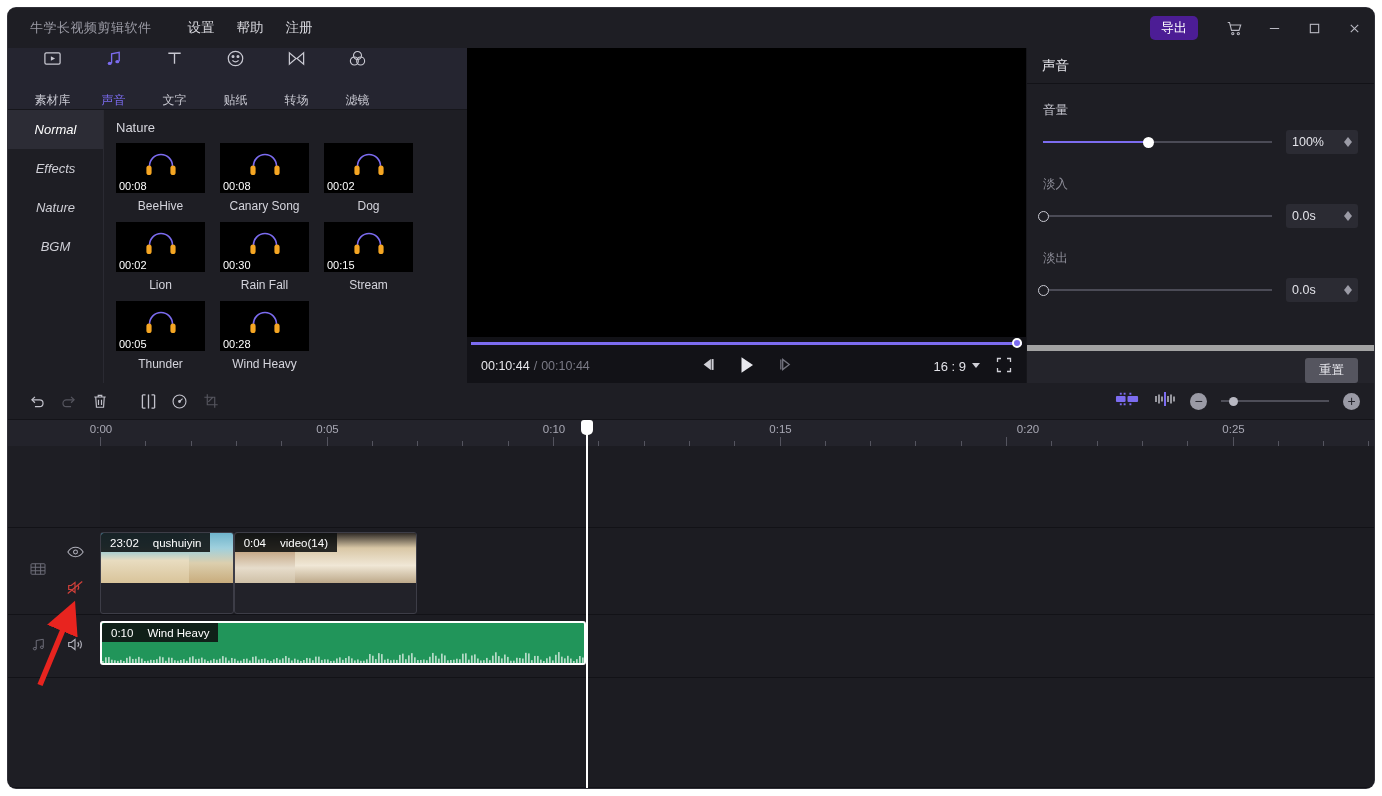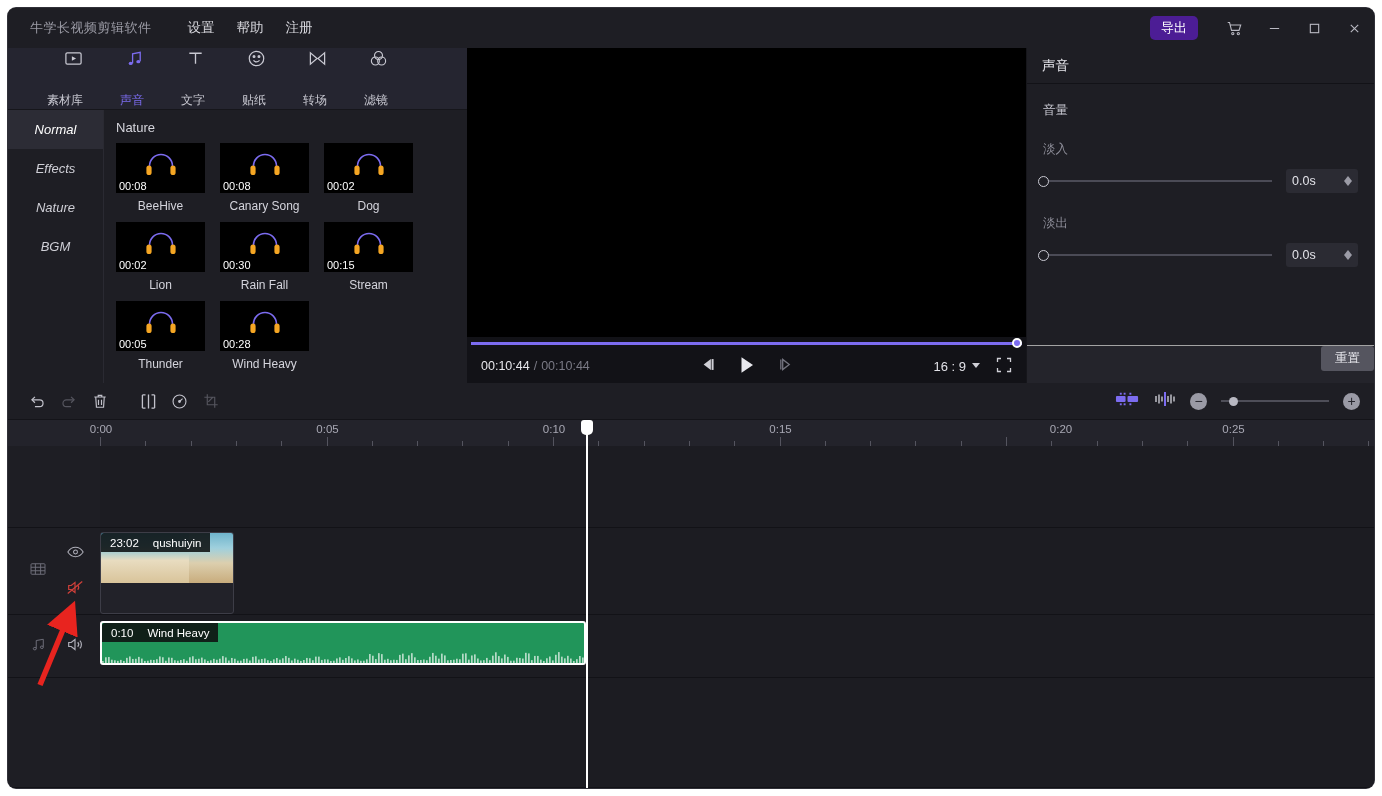--- a/index.html
+++ b/index.html
@@ -47,21 +47,21 @@
   }
 
   
   .library { width: 459px; height: 100%; background: #1e1e24; display: flex; flex-direction: column; }
   .lib-toolbar {
     height: 62px; background: #252530; display: flex; align-items: center;
     padding-left: 14px; gap: 0;
     border-bottom: 1px solid #16161b;
   }
   .lib-tool {
-    width: 61px; display: flex; flex-direction: column; align-items: flex-end; gap: 23px;
+    width: 61px; display: flex; flex-direction: column; align-items: center; gap: 23px;
     color: #c9c9d2; font-size: 12px;
   }
   .lib-tool.active { color: #7c6cf0; }
   .lib-tool .ico { height: 20px; display: flex; align-items: center; justify-content: center; }
 
   .lib-body { flex: 1; display: flex; min-height: 0; }
   .lib-cats { width: 96px; background: #1e1e24; border-right: 1px solid #2a2a32; padding-top: 0; }
   .cat {
     height: 39px; display: flex; align-items: center; justify-content: center;
     color: #cfcfd6; font-size: 13px; font-style: italic;
@@ -124,22 +124,22 @@
     background: #ffffff; margin-left: -5.5px;
   }
   .slider .knob.hollow { background: #1e1e24; border: 1.5px solid #c9c9d2; }
   .spin {
     width: 72px; height: 24px; background: #2b2b33; border-radius: 3px;
     display: flex; align-items: center; padding: 0 6px; color: #e3e3e9; font-size: 12.5px;
   }
   .spin .val { flex: 1; }
   .spin .arrows { display: flex; flex-direction: column; line-height: 6px; color: #9b9ba6; font-size: 8px; }
   .props-foot {
-    height: 38px; border-top: 1px solid #a3a3a3; display: flex; align-items: flex-start;
-    justify-content: flex-end; background: #24242b;
+    height: 38px; border-top: 6px solid #a3a3a3; display: flex; align-items: flex-end;
+    justify-content: flex-end; padding-right: 16px; background: #24242b;
   }
   .reset-btn {
     background: #55555f; color: #e8e8ee; font-size: 12.5px;
     padding: 4px 14px; border-radius: 3px;
   }
 
   
   .timeline { position: absolute; left: 0; top: 375px; right: 0; bottom: 0; background: #1c1c22; }
   .tl-toolbar {
     height: 37px; background: #1e1e24; display: flex; align-items: center;
@@ -446,20 +446,38 @@
           </span>
         </div>
       </div>
     </div>
 
     <div class="props">
       <div class="props-head">声音</div>
       <div class="props-body" id="props-body">
           <div class="prop-row">
             <div class="prop-label strong">音量</div>
+     <div class="prop-ctrl">
+       <span class="slider">
+         <span class="track"></span>
+         <span class="fill" style="width:46%"></span>
+         <span class="knob" style="left:46%"></span>
+       </span>
+       <span class="spin">
+         <span class="val">100%</span>
+         <span class="arrows">
+           <svg width="8" height="5" viewBox="0 0 8 5" fill="currentColor">
+                    <path d="M4 0l4 5H0z"></path>
+                  </svg>
+           <svg width="8" height="5" viewBox="0 0 8 5" fill="currentColor">
+                    <path d="M0 0h8L4 5z"></path>
+                  </svg>
+         </span>
+       </span>
+     </div>
           </div>
           <div class="prop-row">
             <div class="prop-label">淡入</div>
      <div class="prop-ctrl">
        <span class="slider">
          <span class="track"></span>
          <span class="fill" style="width:0%"></span>
          <span class="knob hollow" style="left:0%"></span>
        </span>
        <span class="spin">
@@ -599,21 +617,21 @@
         <div class="tick minor" style="left: 1133.9px;"></div>
         <div class="tick minor" style="left: 1179.2px;"></div>
         <div class="tick major" style="left: 1224.5px;"></div>
         <div class="tick minor" style="left: 1269.8px;"></div>
         <div class="tick minor" style="left: 1315.1px;"></div>
         <div class="tick minor" style="left: 1360.4px;"></div>
         <div class="ruler-label" style="left: 93px;">0:00</div>
         <div class="ruler-label" style="left: 319.5px;">0:05</div>
         <div class="ruler-label" style="left: 546px;">0:10</div>
         <div class="ruler-label" style="left: 772.5px;">0:15</div>
-        <div class="ruler-label" style="left: 1053px;">0:20</div>
+        <div class="ruler-label" style="left: 1020px;">0:20</div>
         <div class="ruler-label" style="left: 1225.5px;">0:25</div>
       </div>
 
     <div class="tracks-area">
 
       <div class="track-row" style="top:0;height:82px;">
         <div class="track-head"></div>
         <div class="track-lane"></div>
       </div>
 
@@ -644,20 +662,31 @@
         <div class="track-lane" id="video-lane">
             <div class="clip video-clip" style="left: 0px; width: 133.635px; height: 82px; top: 4px;">
               <div class="thumbstrip">
                 <div class="thumb" style="flex:1;background:linear-gradient(180deg,#5aa8c8 0%,#7fc3d8 26%,#e8dcc0 55%,#d9c49a 100%)"></div>
                 <div class="thumb" style="flex:1;background:linear-gradient(180deg,#5aa8c8 0%,#7fc3d8 26%,#e8dcc0 55%,#d9c49a 100%)"></div>
                 <div class="thumb" style="flex:1;background:linear-gradient(180deg,#6fb4cc 0%,#9fd0dd 30%,#dccfae 60%,#c8ac7c 100%)"></div>
               </div>
               <div class="clip-badge">
       <span>23:02</span>
       <span>qushuiyin</span>
+    </div>
+            </div>
+            <div class="clip video-clip" style="left: 133.635px; width: 183.012px; height: 82px; top: 4px;">
+              <div class="thumbstrip">
+                <div class="thumb" style="flex:1;background:linear-gradient(180deg,#3b3530 0%,#c4a684 35%,#e6dccb 70%,#cfc0a6 100%)"></div>
+                <div class="thumb" style="flex:1;background:linear-gradient(180deg,#2f2a26 0%,#d9c7a6 30%,#f0e7d6 65%,#bda98a 100%)"></div>
+                <div class="thumb" style="flex:1;background:linear-gradient(180deg,#2f2a26 0%,#d9c7a6 30%,#f0e7d6 65%,#bda98a 100%)"></div>
+              </div>
+              <div class="clip-badge">
+      <span>0:04</span>
+      <span>video(14)</span>
     </div>
             </div>
           </div>
       </div>
 
       <div class="track-row" style="top:169px;height:63px;">
         <div class="track-head">
           <span>
             <svg width="16" height="15" viewBox="0 0 18 17" fill="none" stroke="currentColor" stroke-width="1.1">
               <path d="M7 13V4l8-1.4V11"></path>

